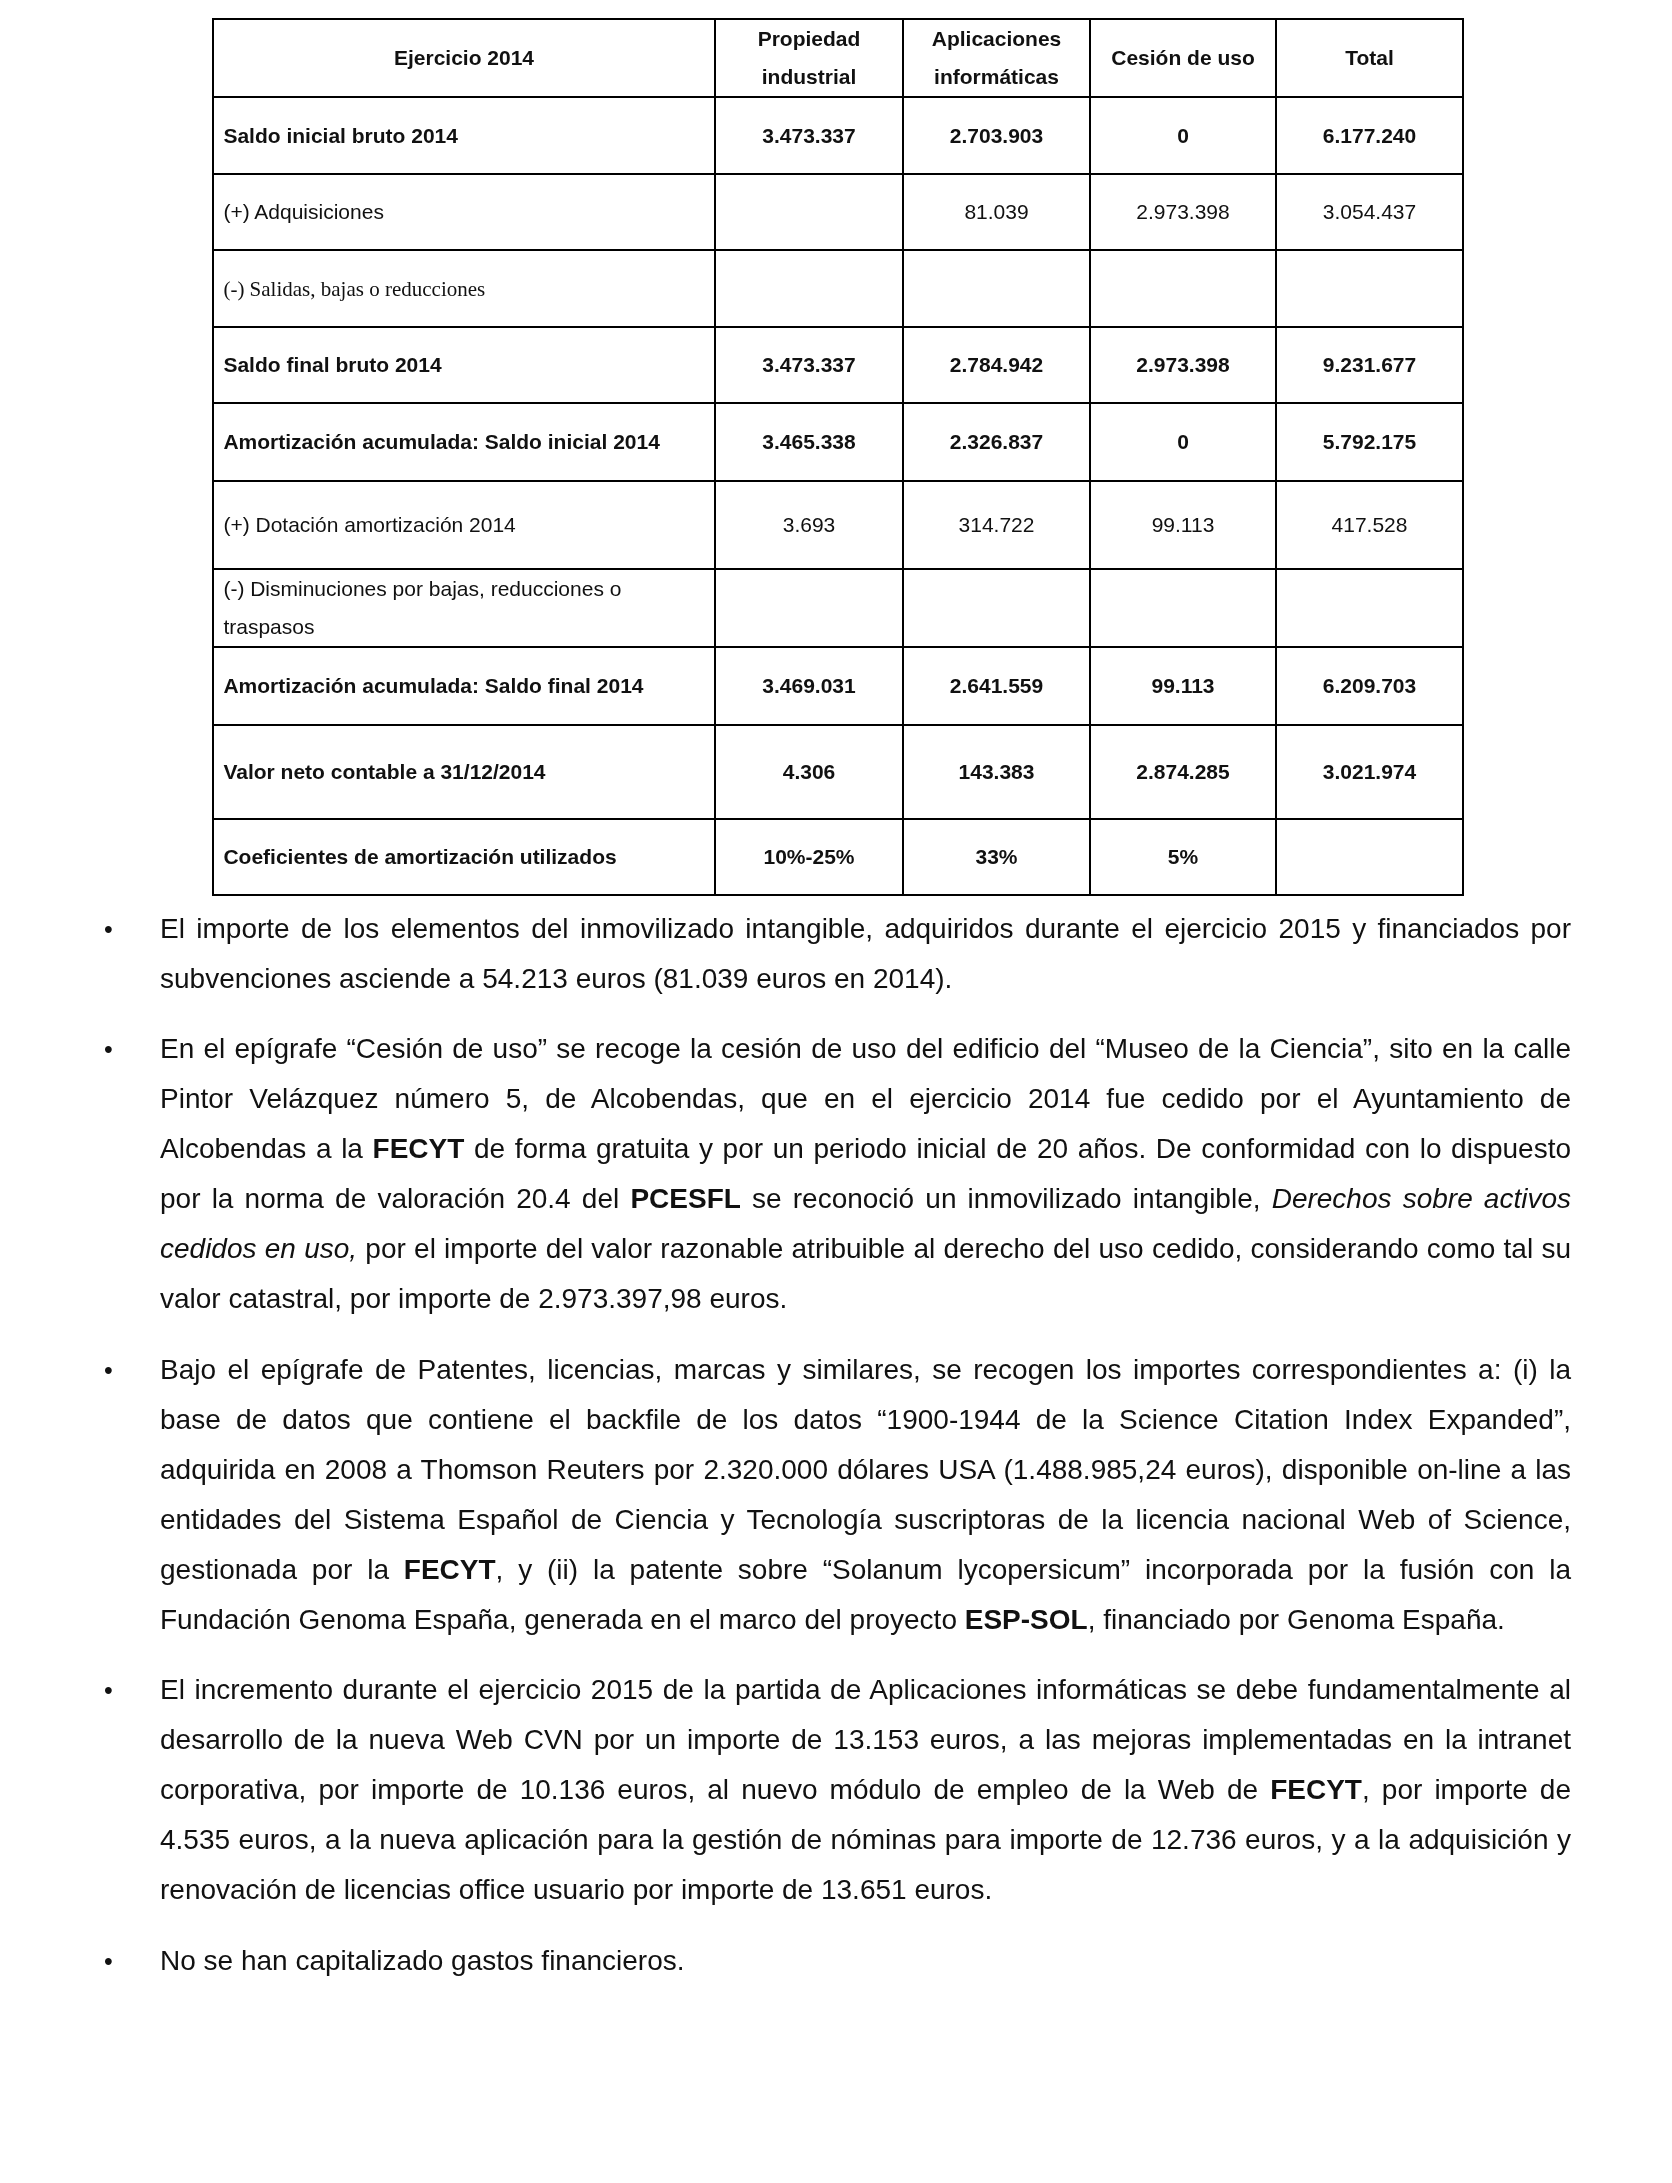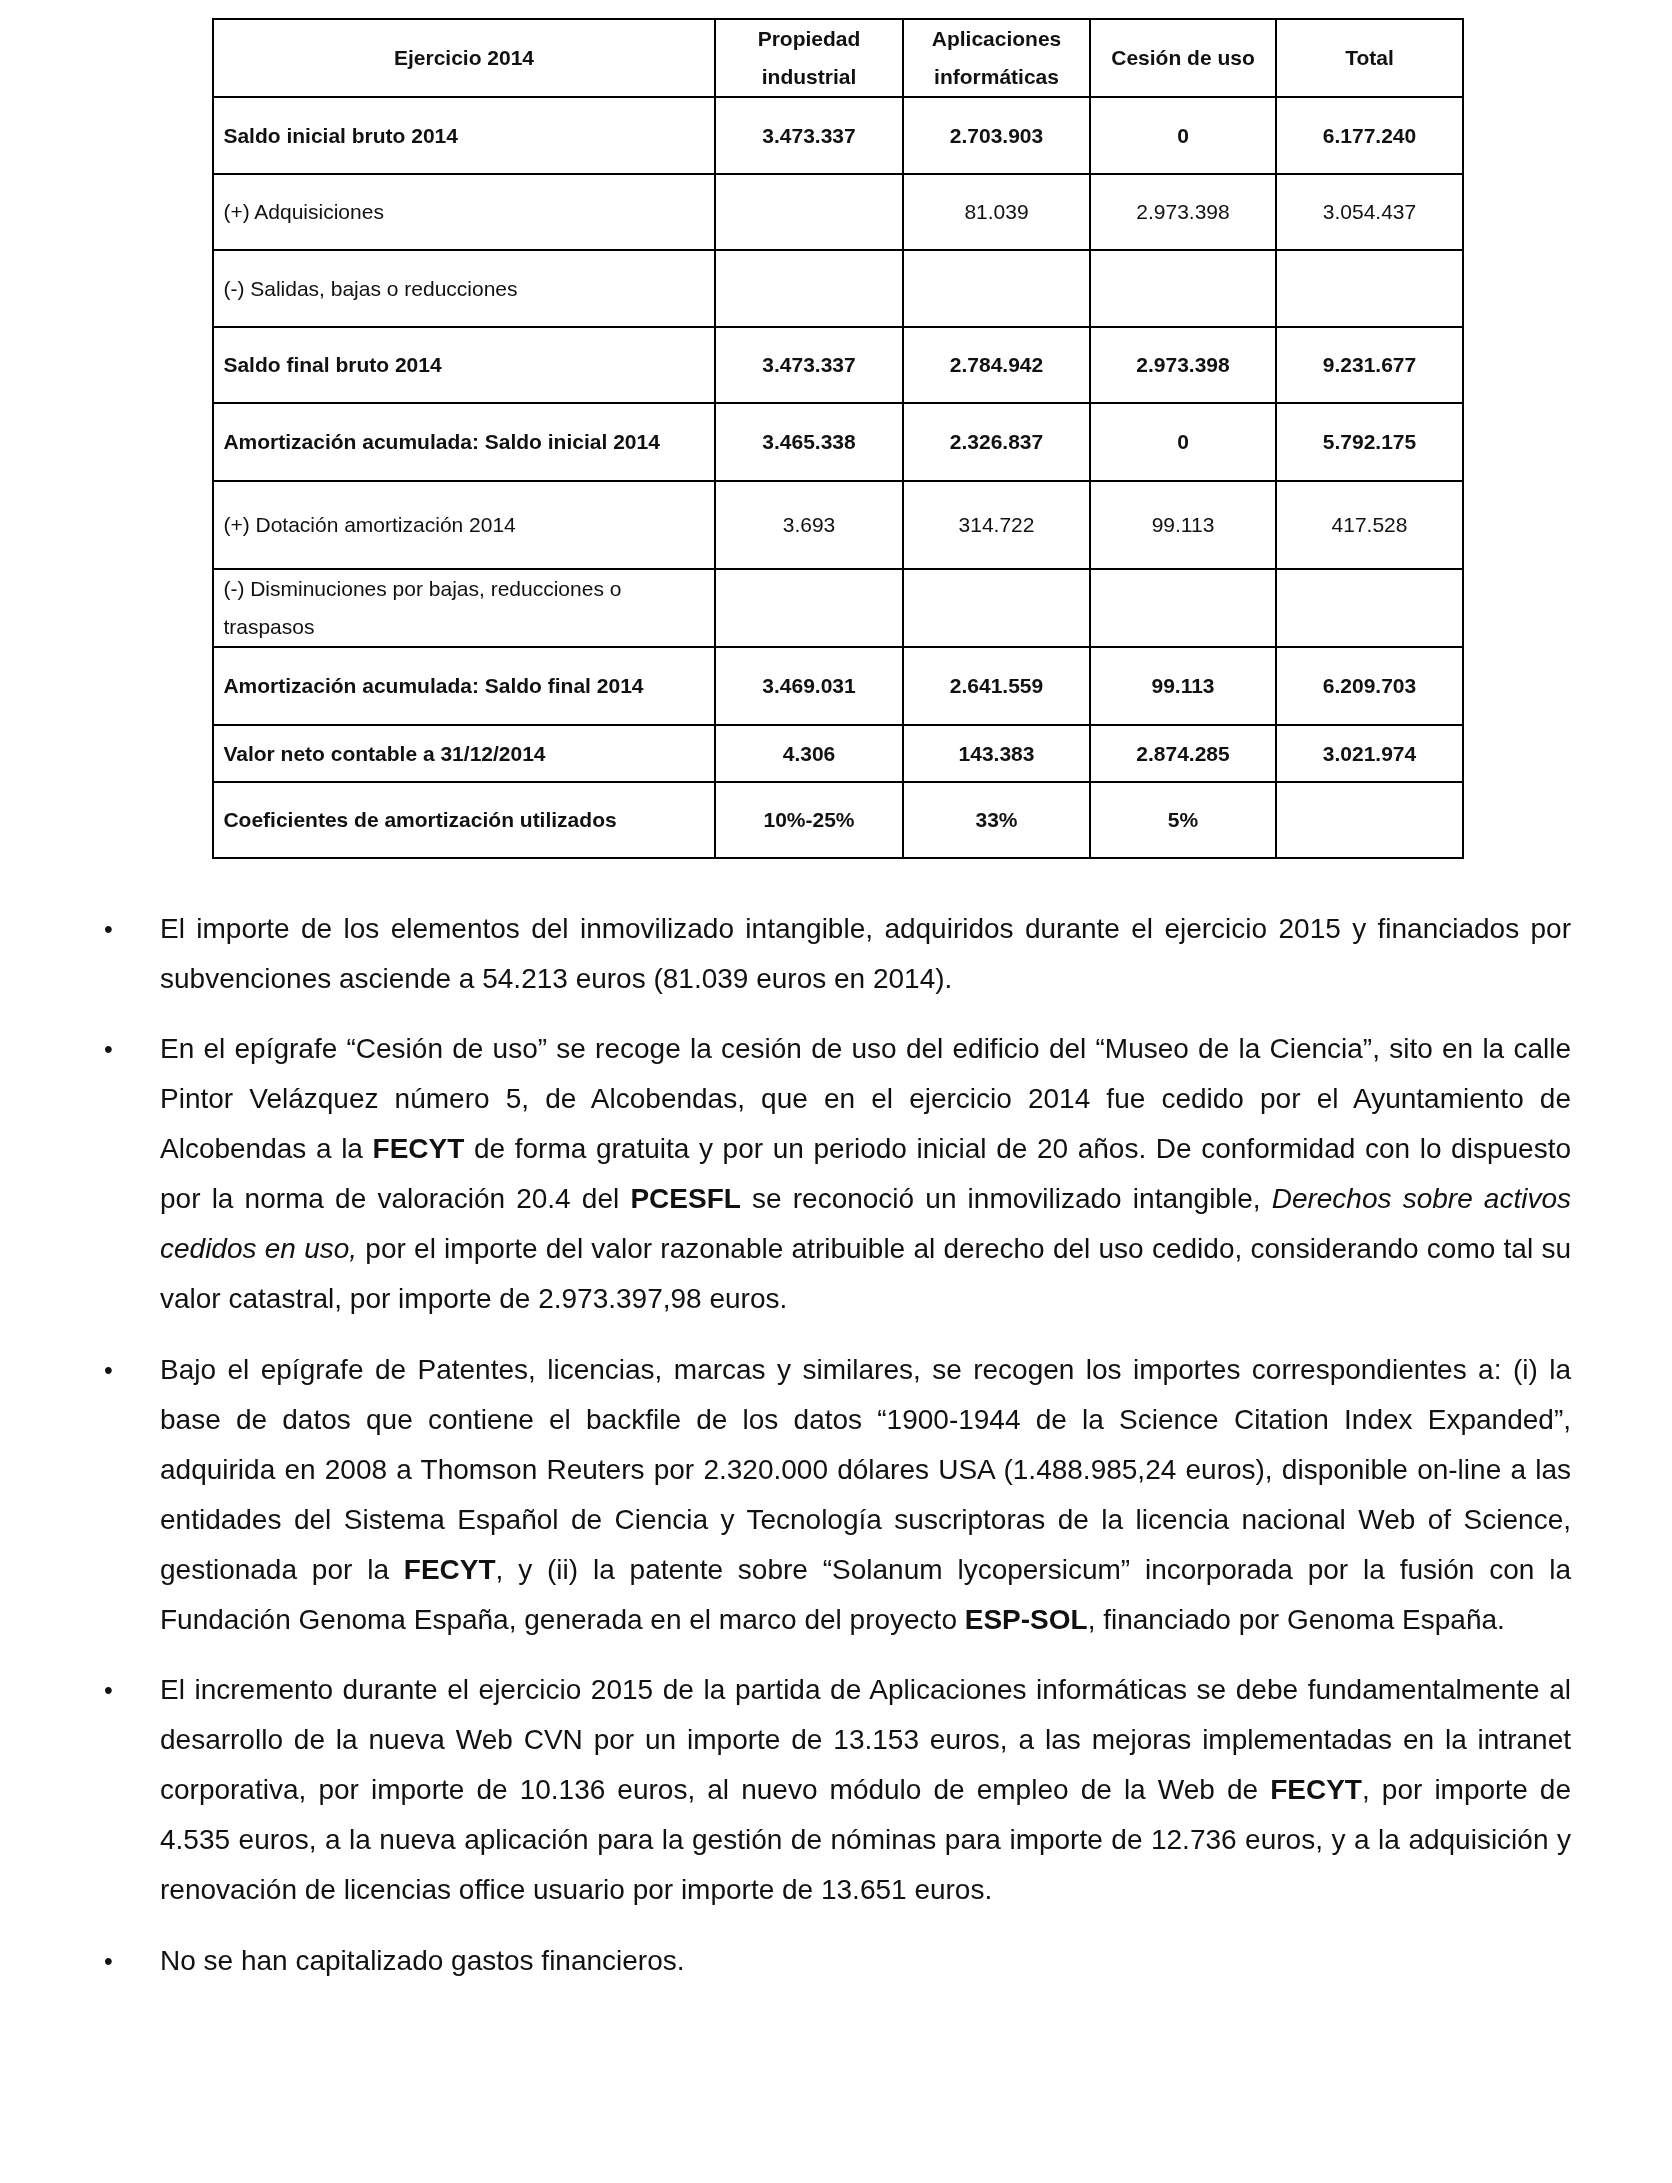--- a/index.html
+++ b/index.html
@@ -46,21 +46,21 @@
         <td class="num b">0</td>
         <td class="num b">6.177.240</td>
       </tr>
       <tr style="height: 76px;">
         <td class="lbl">(+) Adquisiciones</td>
         <td class="num"></td>
         <td class="num">81.039</td>
         <td class="num">2.973.398</td>
         <td class="num">3.054.437</td>
       </tr>
-      <tr style="height: 77px;">
+      <tr style="height: 77px; font-family: Liberation Serif, serif;">
         <td class="lbl">(-) Salidas, bajas o reducciones</td>
         <td class="num"></td>
         <td class="num"></td>
         <td class="num"></td>
         <td class="num"></td>
       </tr>
       <tr style="height: 76px; margin-left: 20px;">
         <td class="lbl b">Saldo final bruto 2014</td>
         <td class="num b">3.473.337</td>
         <td class="num b">2.784.942</td>
@@ -88,21 +88,21 @@
         <td class="num"></td>
         <td class="num"></td>
       </tr>
       <tr style="height: 78px;">
         <td class="lbl b">Amortización acumulada: Saldo final 2014</td>
         <td class="num b">3.469.031</td>
         <td class="num b">2.641.559</td>
         <td class="num b">99.113</td>
         <td class="num b">6.209.703</td>
       </tr>
-      <tr style="height: 57px; padding-left: 6px;">
+      <tr style="height: 94px; padding-left: 6px;">
         <td class="lbl b">Valor neto contable a 31/12/2014</td>
         <td class="num b">4.306</td>
         <td class="num b">143.383</td>
         <td class="num b">2.874.285</td>
         <td class="num b">3.021.974</td>
       </tr>
       <tr style="height: 76px; padding-left: 8px;">
         <td class="lbl b">Coeficientes de amortización utilizados</td>
         <td class="num b">10%-25%</td>
         <td class="num b">33%</td>

